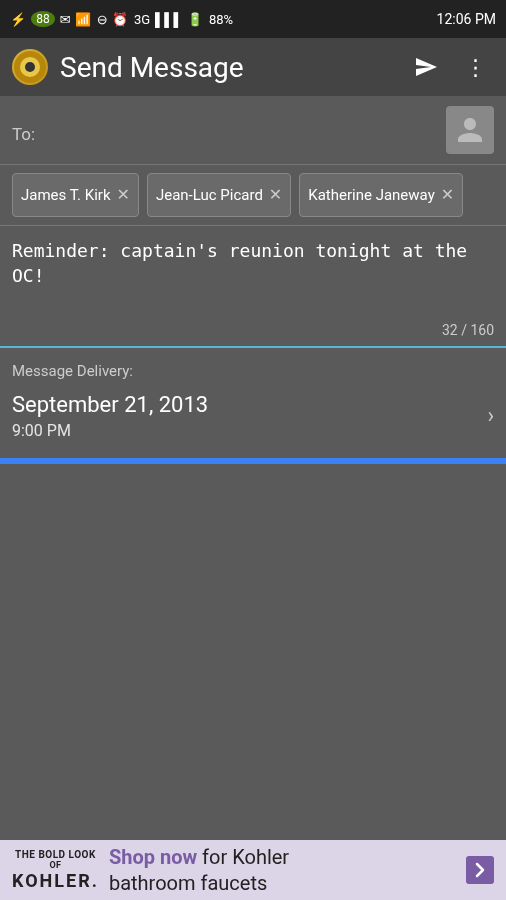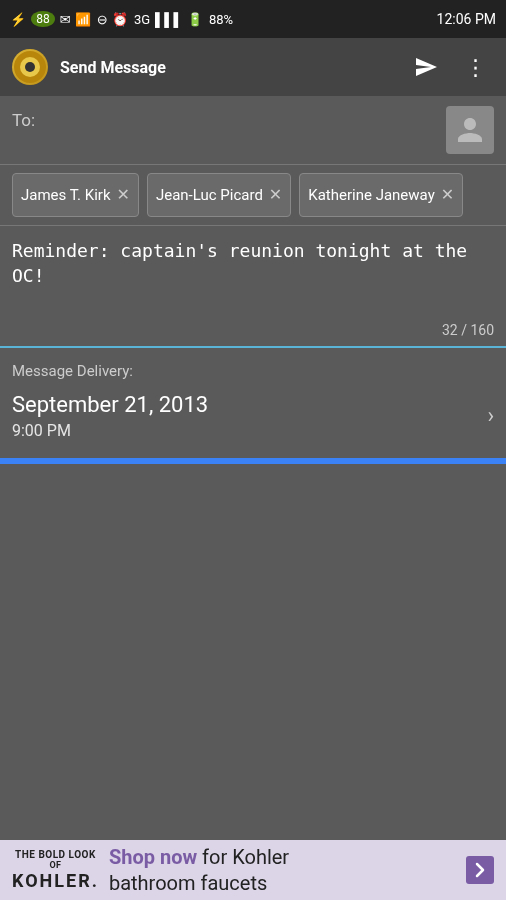--- a/index.html
+++ b/index.html
@@ -56,22 +56,22 @@
       display: flex;
       align-items: center;
       justify-content: center;
       font-size: 18px;
       color: white;
       flex-shrink: 0;
     }
     .title-text {
       flex: 1;
       color: white;
-      font-size: 16px;
-      font-weight: 700;
+      font-size: 28px;
+      font-weight: 400;
     }
     .send-btn {
       width: 40px;
       height: 40px;
       display: flex;
       align-items: center;
       justify-content: center;
       cursor: pointer;
       color: white;
       font-size: 20px;
@@ -95,20 +95,21 @@
       padding: 10px 12px;
       border-bottom: 1px solid #777;
       gap: 8px;
       min-height: 50px;
     }
     .to-label {
       color: #ccc;
       font-size: 17px;
       padding-top: 4px;
       flex-shrink: 0;
+      margin-top: 14px;
     }
     .to-input-area {
       flex: 1;
       min-height: 30px;
       border: none;
       background: transparent;
       font-size: 16px;
       color: white;
       outline: none;
     }

